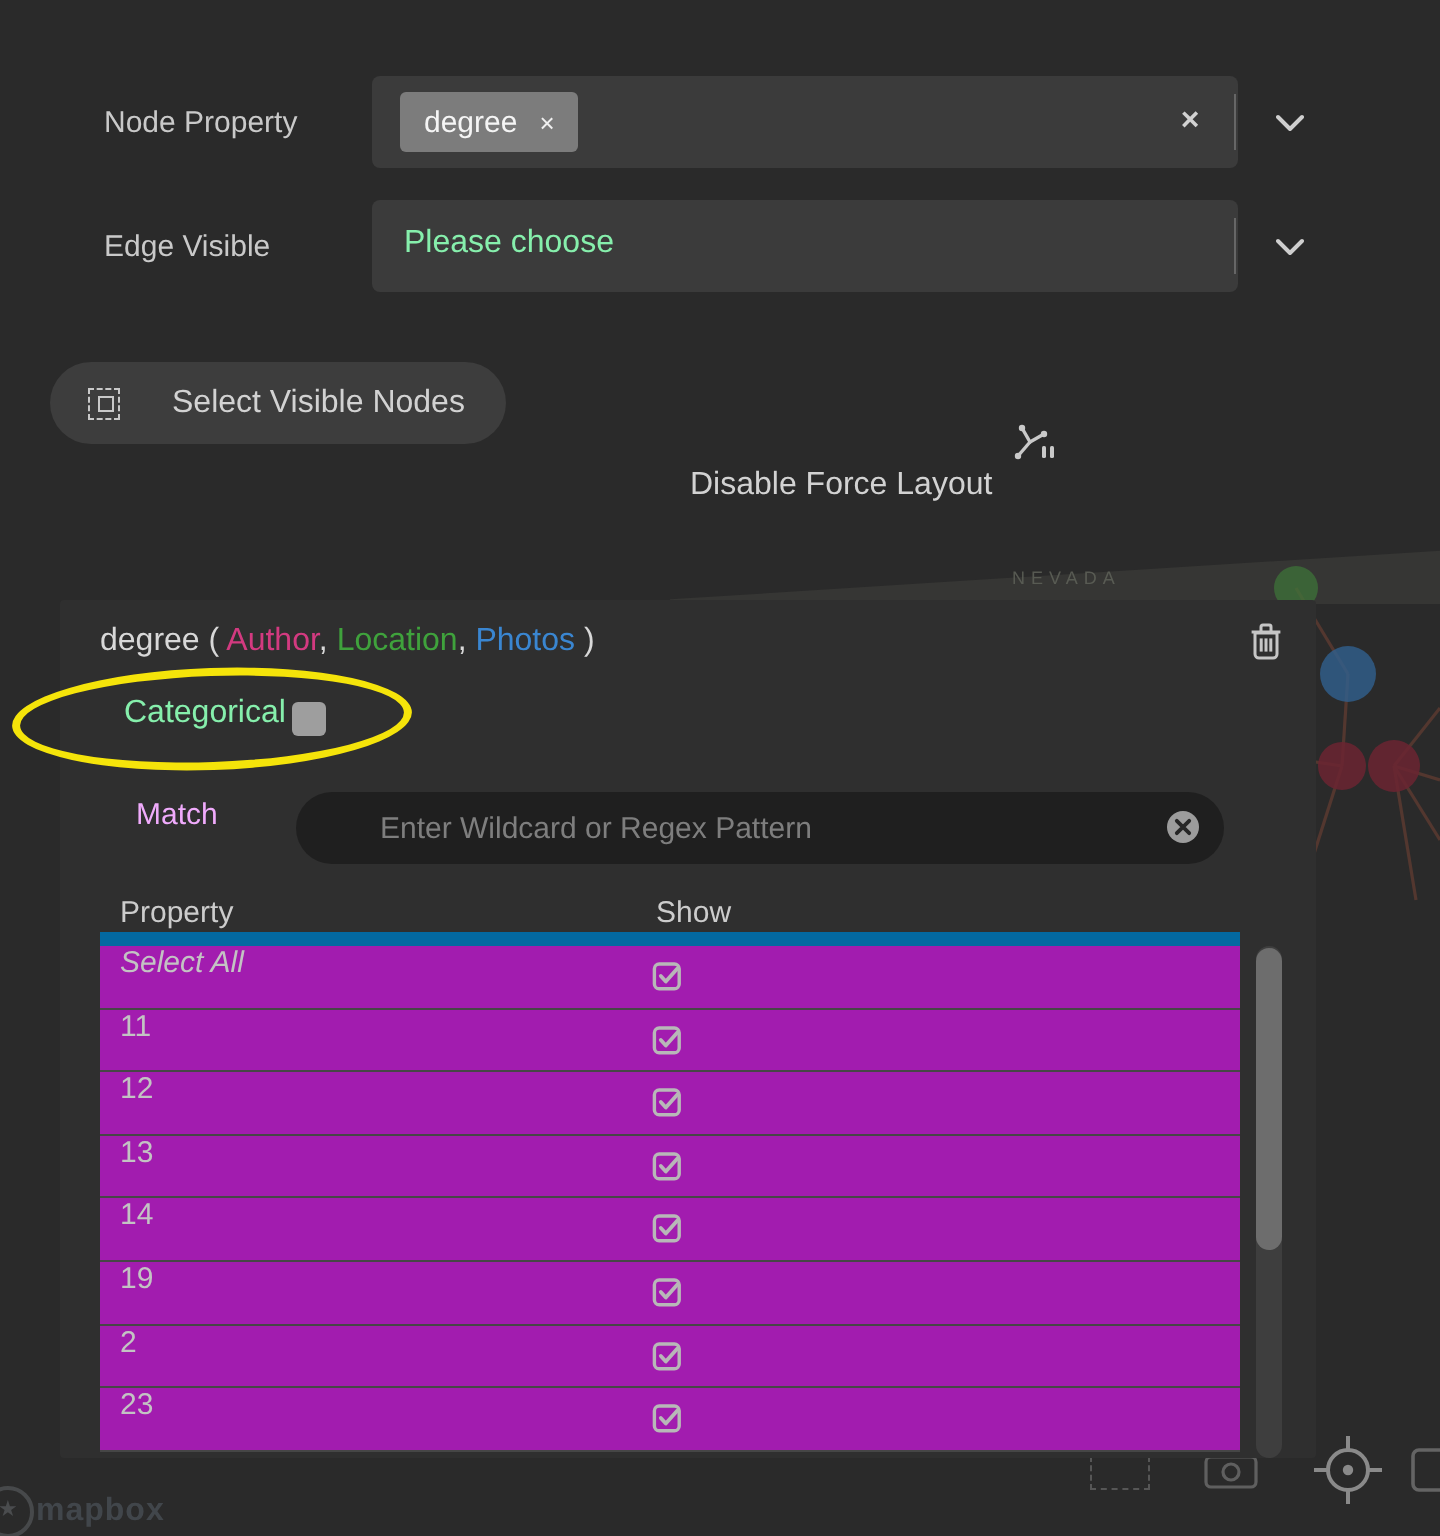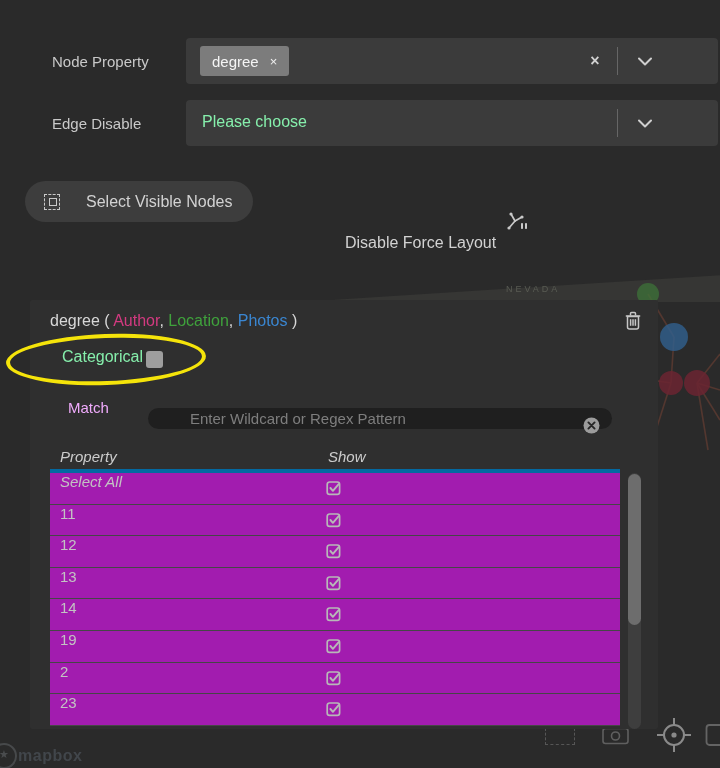--- a/index.html
+++ b/index.html
@@ -11,21 +11,21 @@
   }
   
   .map-wedge{ position:absolute; left:335px; top:273px; width:385px; height:29px;
     background:rgba(66,66,61,.5); clip-path:polygon(0 92%,100% 8%,100% 100%,0 100%); }
   .nevada-label{ position:absolute; left:506px; top:284px; font-size:9px; letter-spacing:3px;
     color:#5f6259; opacity:.85; }
   .graph-svg{ position:absolute; left:596px; top:268px; z-index:1; }
   
   .field-label{ position:absolute; left:24px; font-size:15px; color:#c9c9c9;margin-left:28px; }
   .lab-node{ top:53px; } .lab-edge{ top:115px; }
-  .selectbox{ position:absolute; left:186px; width:532px; height:46px; background:#3b3b3b;
+  .selectbox{ position:absolute; left:186px; width:433px; height:46px; background:#3b3b3b;
     border-radius:4px; }
   .sel-node{ top:38px; } .sel-edge{ top:100px; }
   .chip{ position:absolute; left:14px; top:8px; height:30px; background:#7c7c7c; border-radius:3px;
     display:flex; align-items:center; padding:0 12px; color:#f5f5f5; font-size:15px; }
   .chip .chip-x{ margin-left:11px; font-size:13px; color:#f0f0f0; cursor:pointer; }
   .sel-clear{ position:absolute; left:398px; top:0; width:22px; height:46px; display:flex;
     align-items:center; justify-content:center; font-size:16px; color:#d2d2d2; font-weight:bold; }
   .sel-divider{ position:absolute; left:431px; top:9px; width:1px; height:28px; background:#8b8b8b; opacity:.55; }
   .sel-chevron{ position:absolute; left:445px; top:0; width:28px; height:46px; display:flex;
     align-items:center; justify-content:center; }
@@ -41,28 +41,28 @@
   .dfl .txt{ font-size:16px; color:#d2d2d2;margin-top:44px; }
   
   .panel{ position:absolute; left:30px; top:300px; width:628px; height:429px; background:#2f2f2f;
     z-index:2; border-radius:2px; }
   .panel-title{ position:absolute; left:20px; top:12px; font-size:16px; color:#d8d8d8; }
   .trash{ position:absolute; right:17px; top:11px; cursor:pointer; }
   .cat-label{ position:absolute; left:20px; top:48px; font-size:16px; color:#86efac;margin-left:12px; }
   .cat-check{ position:absolute; left:116px; top:51px; width:17px; height:17px; background:#9e9e9e;
     border-radius:3px; cursor:pointer; }
   .match-label{ position:absolute; left:38px; top:99px; font-size:15px; color:#f0abfc; }
-  .match-input-wrap{ position:absolute; left:118px; top:108px; width:464px; height:21px;
+  .match-input-wrap{ position:absolute; left:118px; top:96px; width:464px; height:36px;
     background:#1f1f1f; border-radius:18px; }
   .match-input{ width:100%; height:100%; background:transparent; border:none; outline:none;
     padding:0 44px 0 42px; font-size:15px; color:#cfcfcf; font-family:"Liberation Sans",sans-serif; }
   .match-input::placeholder{ color:#7e7e7e; opacity:1; }
   .match-clear{ position:absolute; right:12px; top:9px; cursor:pointer; }
   .ptable{ position:absolute; left:20px; top:144px; width:570px; }
-  .thead{ position:relative; height:29px; border-bottom:4px solid #0369a1;font-style:italic; }
+  .thead{ position:relative; height:29px; border-bottom:7px solid #0369a1; }
   .th-prop{ position:absolute; left:10px; top:4px; font-size:15px; color:#cccccc; }
   .th-show{ position:absolute; left:278px; top:4px; font-size:15px; color:#cccccc; }
   .trow{ position:relative; height:31.6px; background:#a21caf; border-bottom:1px solid #464646;
     display:flex; align-items:flex-start; }
   .tlabel{ padding-left:10px; font-size:15px; color:#c3c3c3; }
   .tlabel.italic{ font-style:italic; }
   .tcheck{ position:absolute; left:276px; top:7px; cursor:pointer; line-height:0; }
   .scrollbar-track{ position:absolute; left:598px; top:173px; width:13px; height:256px;
     background:#3e3e3e; border-radius:7px; }
   .scrollbar-thumb{ position:absolute; left:0; top:1px; width:13px; height:151px; background:#6d6d6d;
@@ -116,21 +116,21 @@
     </div>
     <div class="sel-clear">×</div>
     <div class="sel-divider"></div>
     <div class="sel-chevron">
       <svg width="14" height="9" viewBox="0 0 14 9">
           <polyline points="1,1.5 7,7.5 13,1.5" fill="none" stroke="#cfcfcf" stroke-width="2" stroke-linecap="round" stroke-linejoin="round"></polyline>
         </svg>
     </div>
   </div>
 
-  <div class="field-label lab-edge">Edge Disable</div>
+  <div class="field-label lab-edge">Edge Visible</div>
   <div class="selectbox sel-edge">
     <div class="sel-placeholder">Please choose</div>
     <div class="sel-divider"></div>
     <div class="sel-chevron">
       <svg width="14" height="9" viewBox="0 0 14 9">
           <polyline points="1,1.5 7,7.5 13,1.5" fill="none" stroke="#cfcfcf" stroke-width="2" stroke-linecap="round" stroke-linejoin="round"></polyline>
         </svg>
     </div>
   </div>
 

